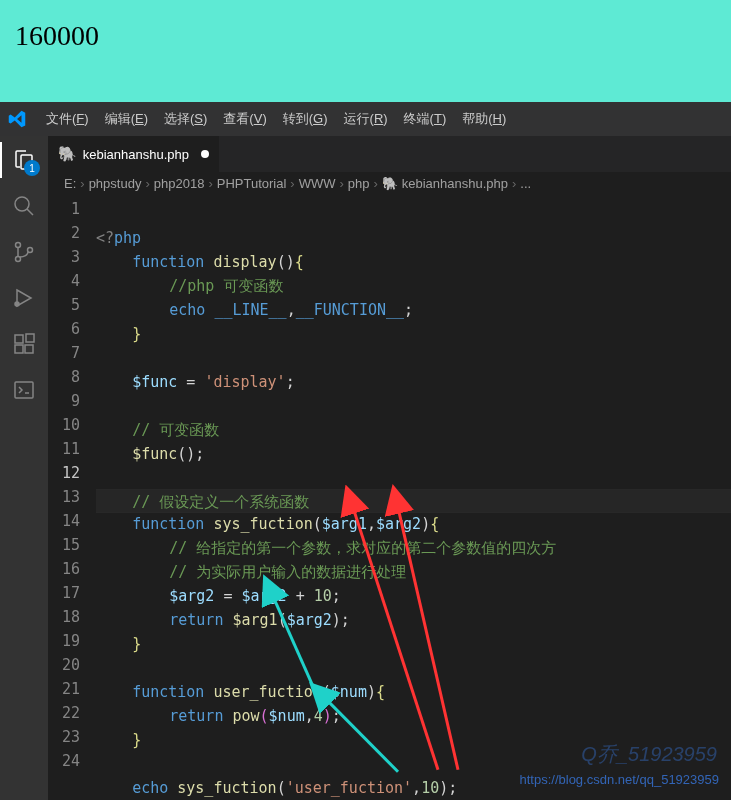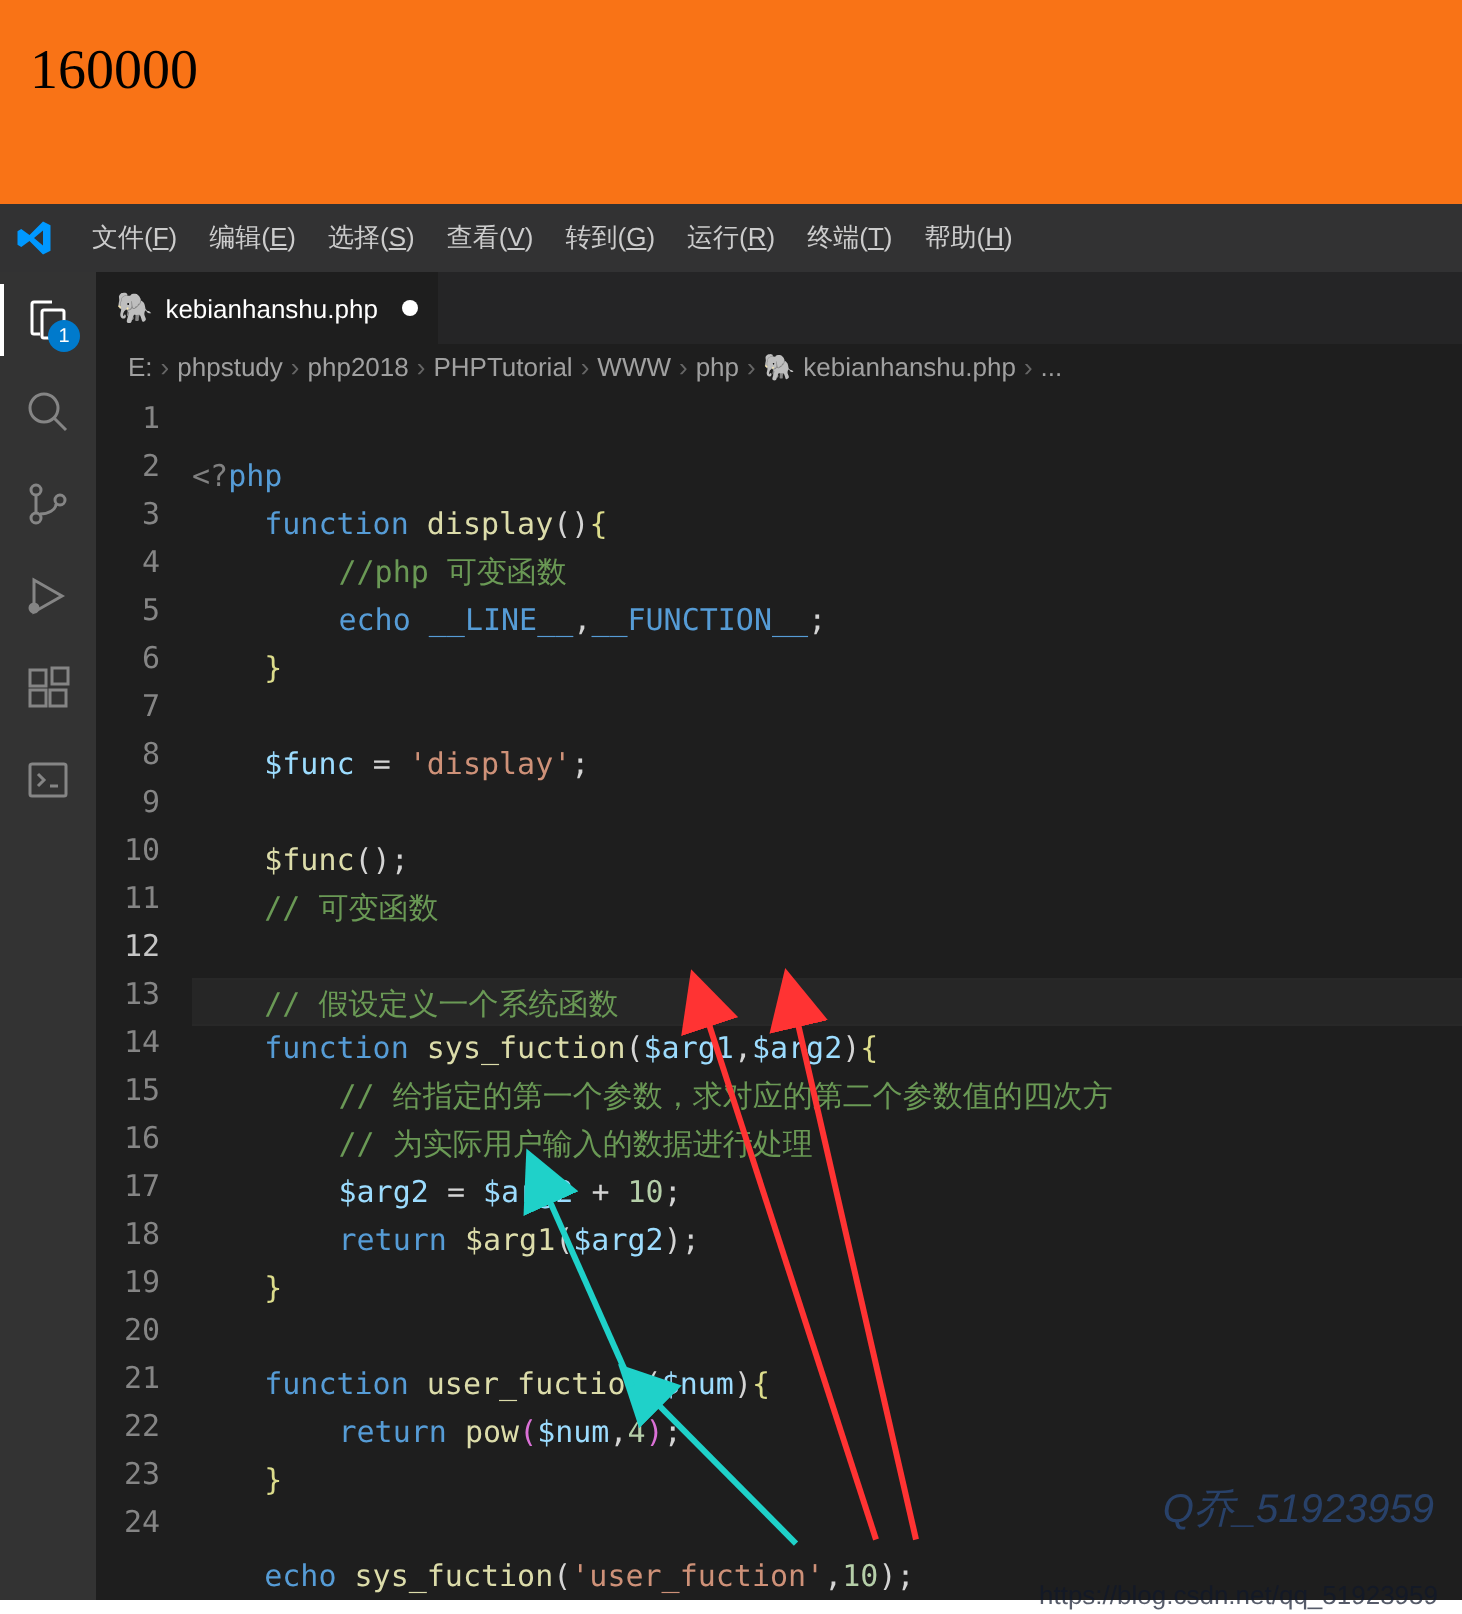--- a/index.html
+++ b/index.html
@@ -1,18 +1,18 @@
 <!DOCTYPE html>
 <html><head>
   <meta charset="utf-8">
   <style>
     * { margin: 0; padding: 0; box-sizing: border-box; }
     body { font-family: "Segoe UI", Arial, sans-serif; width: 731px; height: 807px; background: #fff; position: relative; }
     
-    .browser-output { background: #f97316; padding: 20px 15px 50px; font-size: 28px; font-family: "Times New Roman", serif; color: #000; }
+    .browser-output { background: #5eead4; padding: 20px 15px 50px; font-size: 28px; font-family: "Times New Roman", serif; color: #000; }
     
     .vscode { background: #0369a1; }
     
     .titlebar { background: #323233; height: 34px; display: flex; align-items: center; padding: 0 8px; color: #ccc; font-size: 13px; }
     .vscode-logo { width: 18px; height: 18px; margin-right: 12px; }
     .vscode-logo svg { width: 100%; height: 100%; }
     .menu-item { padding: 4px 8px; cursor: pointer; }
     .menu-u { text-decoration: underline; }
     
     .main-area { display: flex; }
@@ -52,21 +52,21 @@
     .c-var { color: #9cdcfe; }
     .c-punc { color: #d4d4d4; }
     .c-brace { color: #dcdc8b; }
     .c-num { color: #b5cea8; }
     .c-brace2 { color: #da70d6; }
     
     .indent-guide { display: inline-block; border-left: 1px solid #404040; }
     
     .arrows { position: absolute; top: 0; left: 0; width: 100%; height: 100%; pointer-events: none; }
     
-    .watermark { position: absolute; bottom: 2px; right: 12px; color: #0f172a; font-size: 13px; opacity: 0.7; }
+    .watermark { position: absolute; bottom: 20px; right: 12px; color: #3b82f6; font-size: 13px; opacity: 0.7; }
     .wm-id { position: absolute; bottom: 39px; right: 14px; color: #3b82f6; font-size: 20px; opacity: 0.35; font-style: italic; }
   </style>
 </head>
 <body>
 
 <div class="browser-output">160000</div>
 
 <div class="vscode">
 
   <div class="titlebar">
@@ -188,22 +188,22 @@
           </div>
         <div class="code" id="code">
             <div class="line"><span class="c-tag">&lt;?</span><span class="c-kw">php</span></div>
             <div class="line">    <span class="c-kw">function</span> <span class="c-fn">display</span><span class="c-punc">()</span><span class="c-brace">{</span></div>
             <div class="line">    <span class="indent-guide"></span>    <span class="c-comment">//php 可变函数</span></div>
             <div class="line">    <span class="indent-guide"></span>    <span class="c-kw">echo</span> <span class="c-const">__LINE__</span><span class="c-punc">,</span><span class="c-const">__FUNCTION__</span><span class="c-punc">;</span></div>
             <div class="line">    <span class="c-brace">}</span></div>
             <div class="line"> </div>
             <div class="line">    <span class="c-var">$func</span> <span class="c-punc">=</span> <span class="c-str">'display'</span><span class="c-punc">;</span></div>
             <div class="line"> </div>
+            <div class="line">    <span class="c-comment">// 可变函数</span></div>
             <div class="line">    <span class="c-fn">$func</span><span class="c-punc">();</span></div>
-            <div class="line">    <span class="c-comment">// 可变函数</span></div>
             <div class="line"> </div>
             <div class="line current">    <span class="c-comment">// 假设定义一个系统函数</span></div>
             <div class="line">    <span class="c-kw">function</span> <span class="c-fn">sys_fuction</span><span class="c-punc">(</span><span class="c-var">$arg1</span><span class="c-punc">,</span><span class="c-var">$arg2</span><span class="c-punc">)</span><span class="c-brace">{</span></div>
             <div class="line">    <span class="indent-guide"></span>    <span class="c-comment">// 给指定的第一个参数，求对应的第二个参数值的四次方</span></div>
             <div class="line">    <span class="indent-guide"></span>    <span class="c-comment">// 为实际用户输入的数据进行处理</span></div>
             <div class="line">    <span class="indent-guide"></span>    <span class="c-var">$arg2</span> <span class="c-punc">=</span> <span class="c-var">$arg2</span> <span class="c-punc">+</span> <span class="c-num">10</span><span class="c-punc">;</span></div>
             <div class="line">    <span class="indent-guide"></span>    <span class="c-kw">return</span> <span class="c-fn">$arg1</span><span class="c-punc">(</span><span class="c-var">$arg2</span><span class="c-punc">);</span></div>
             <div class="line">    <span class="c-brace">}</span></div>
             <div class="line"> </div>
             <div class="line">    <span class="c-kw">function</span> <span class="c-fn">user_fuction</span><span class="c-punc">(</span><span class="c-var">$num</span><span class="c-punc">)</span><span class="c-brace">{</span></div>

